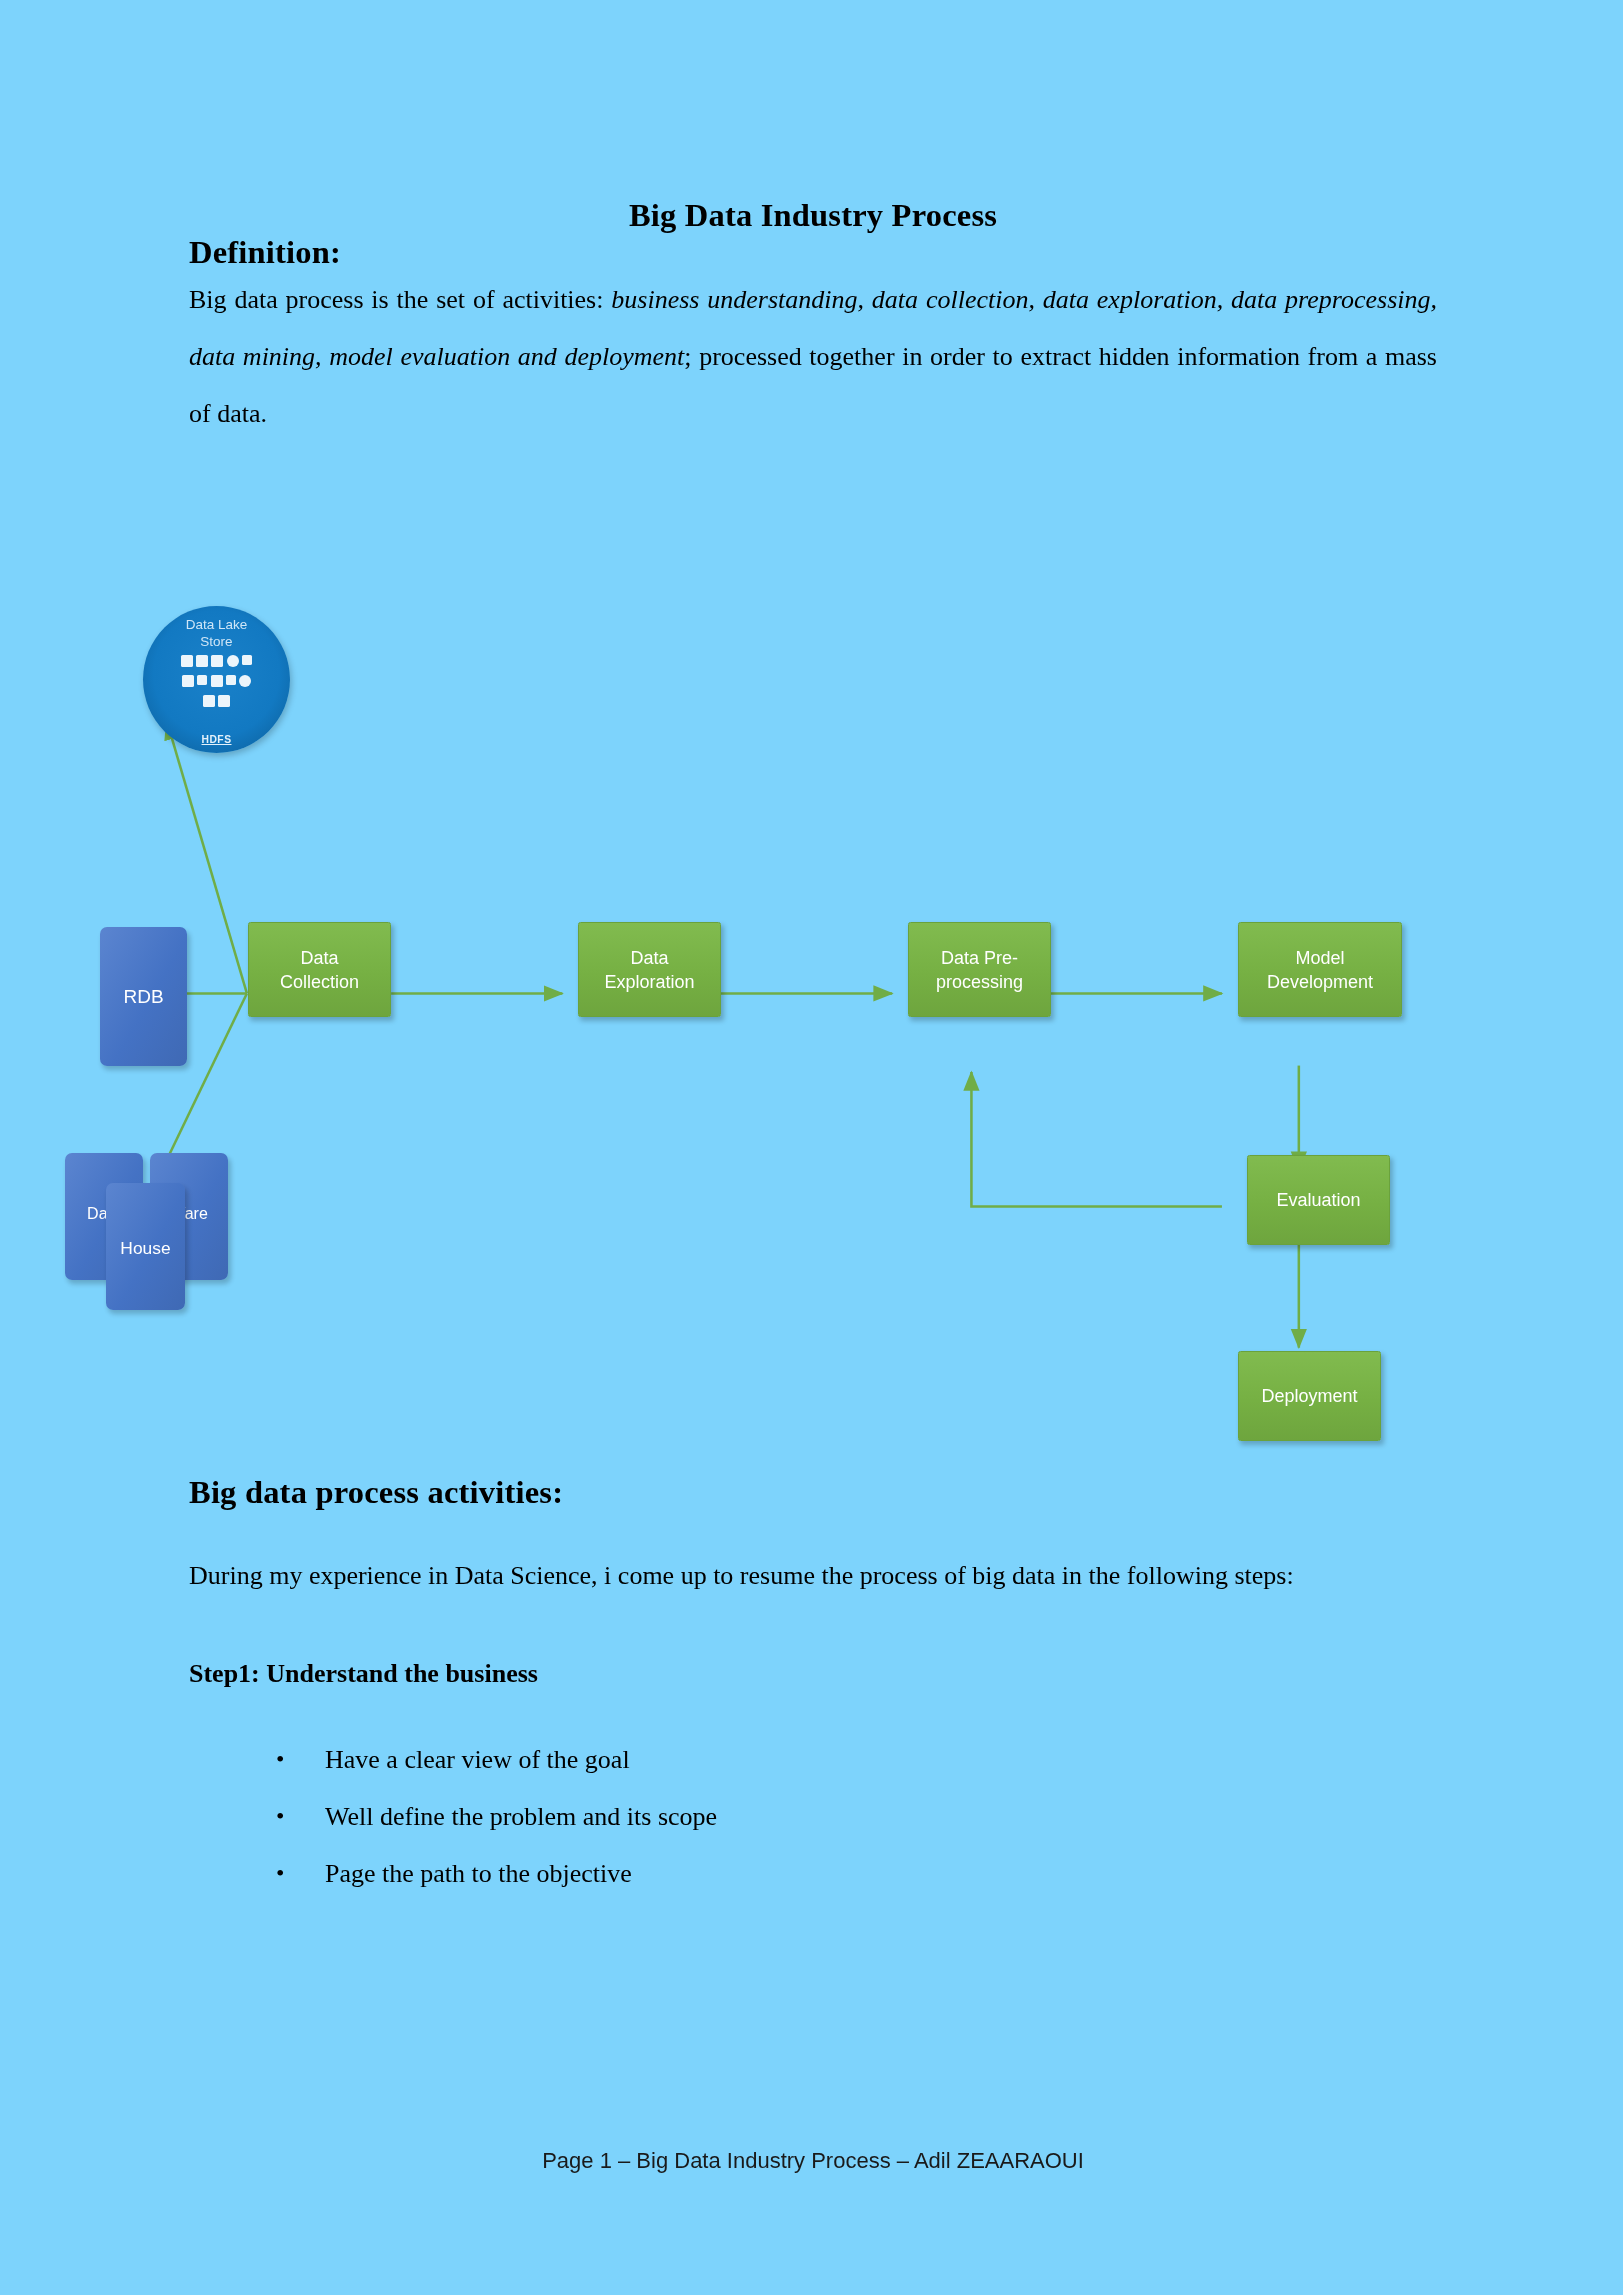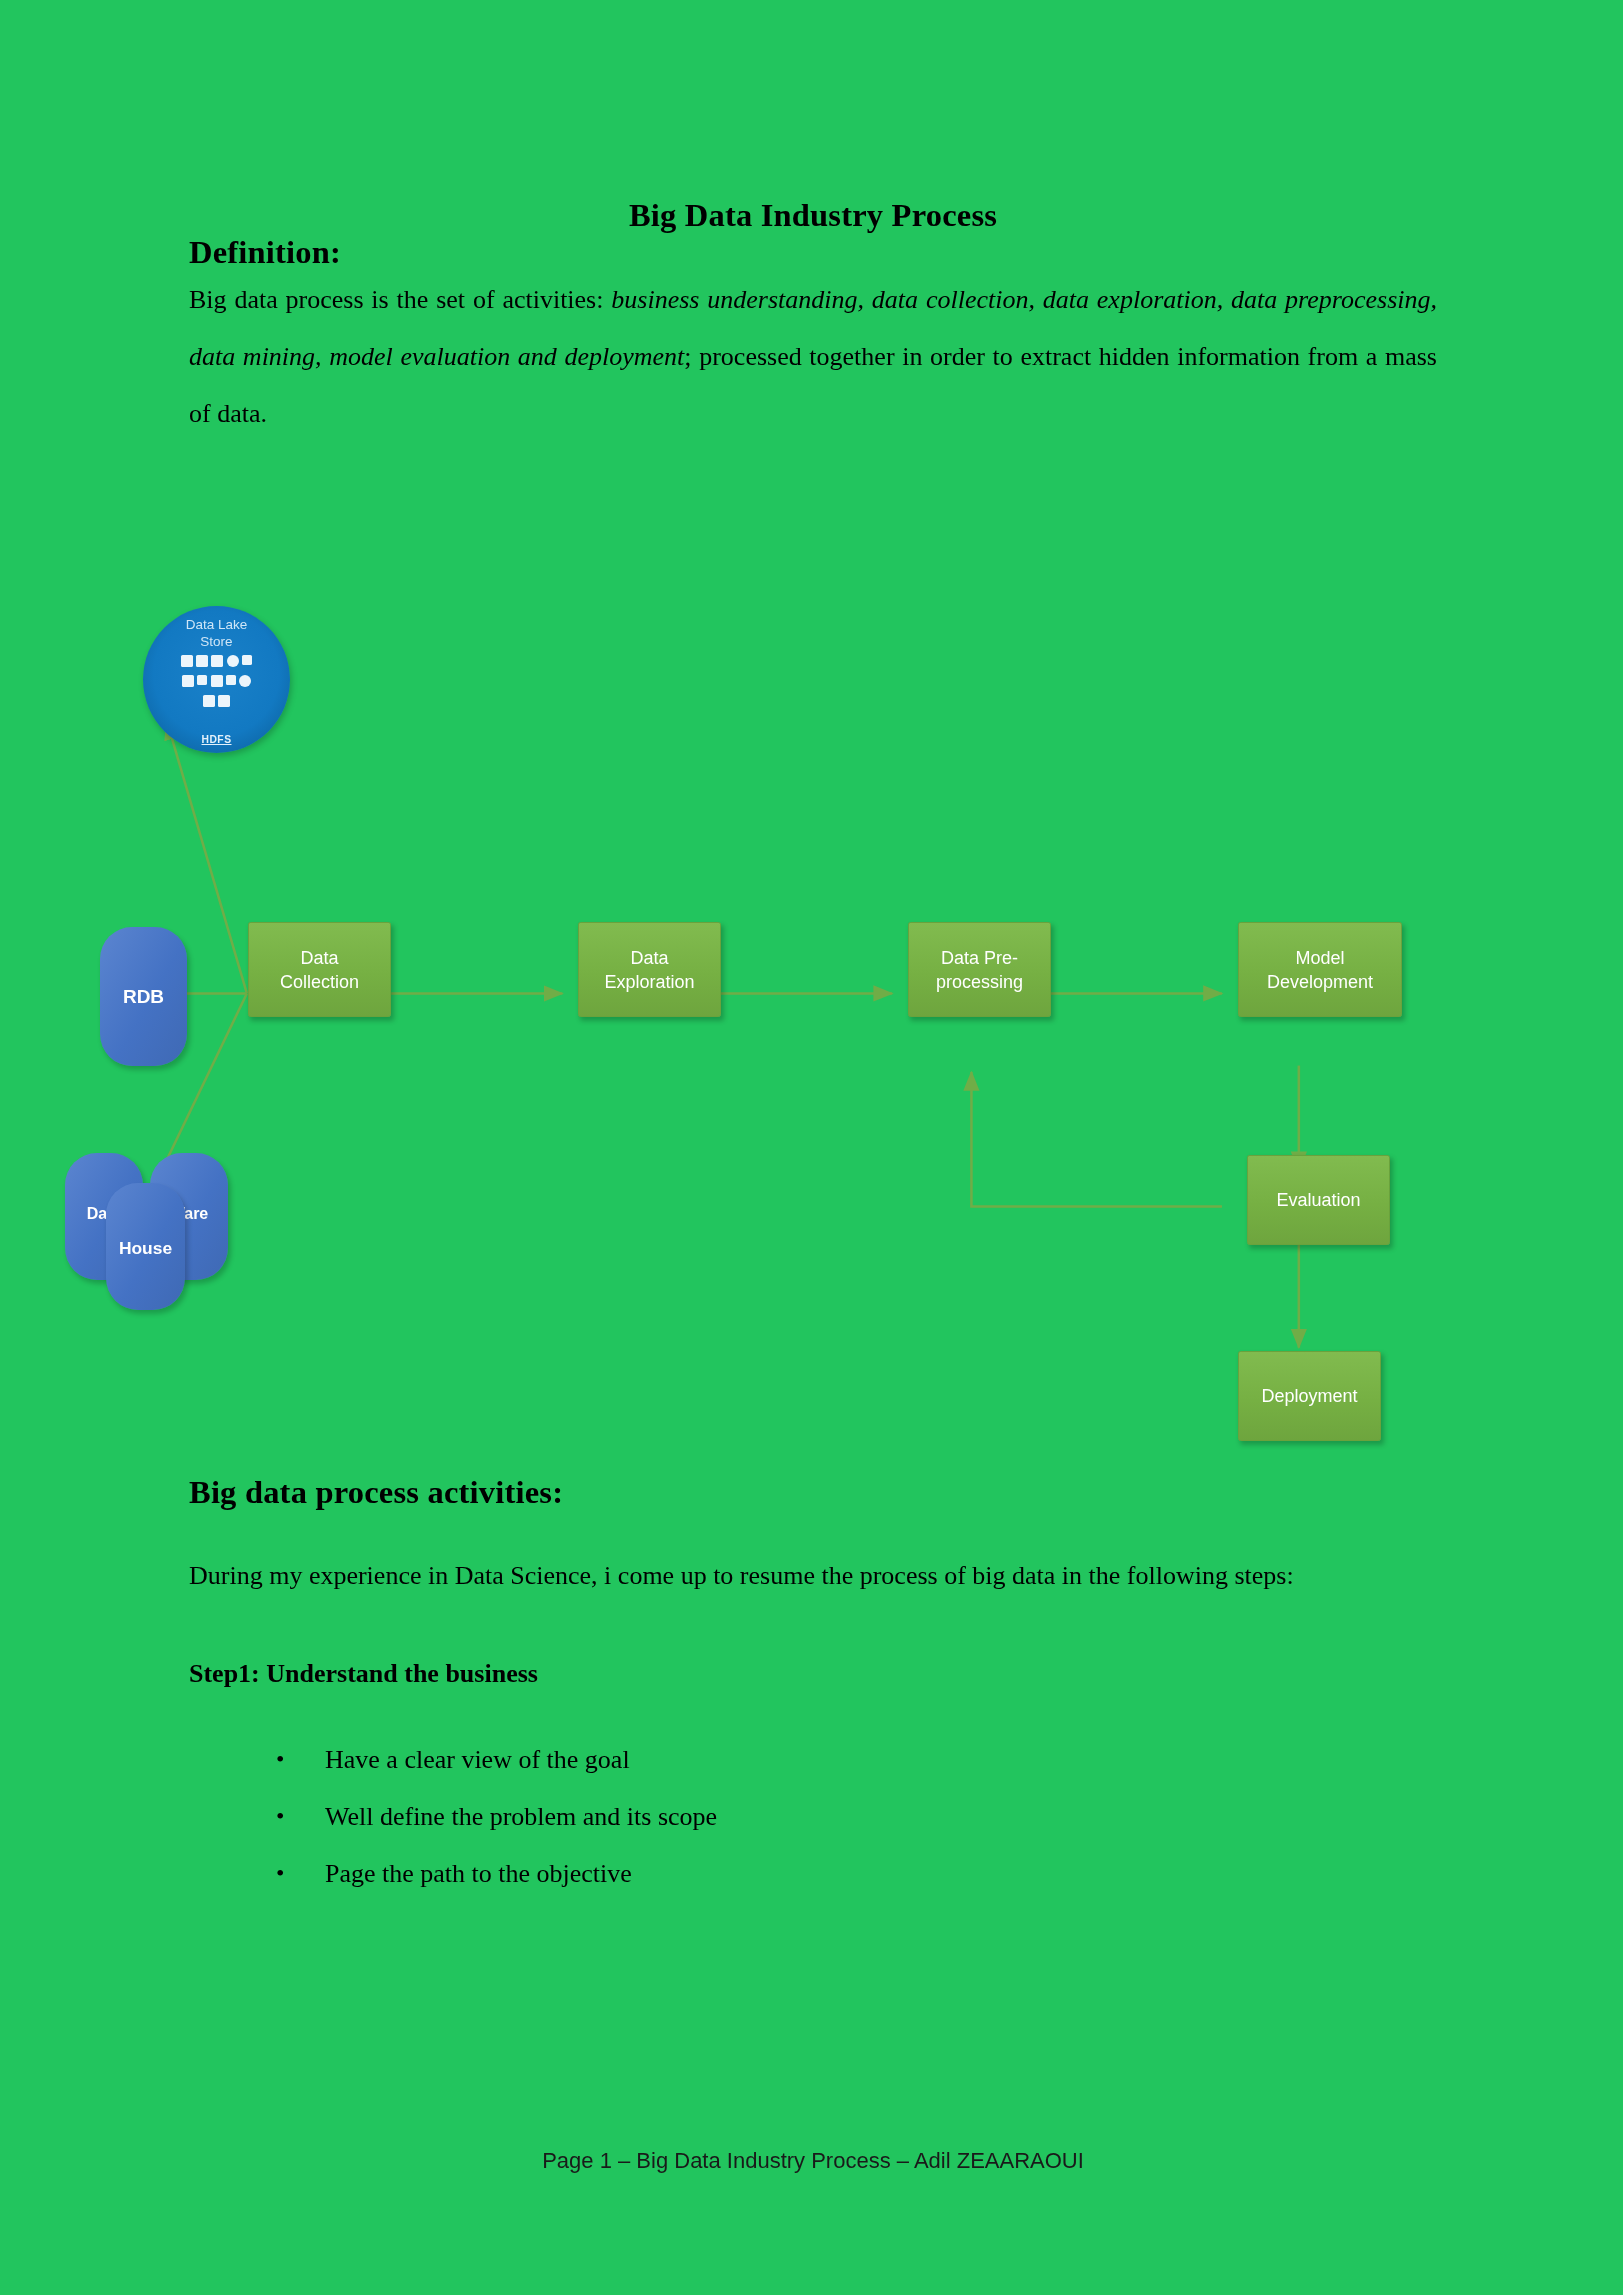--- a/index.html
+++ b/index.html
@@ -12,21 +12,21 @@
     height: 2295px;
     position: relative;
     font-family: "Liberation Serif", serif;
     color: #000000;
     overflow: hidden;
   }
 
   .page {
     position: absolute;
     inset: 0;
-    background: #22c55e;
+    background: #7dd3fc;
   }
 
   
   .content {
     position: absolute;
     left: 189px;
     top: 0;
     width: 1248px;
   }
 
@@ -91,30 +91,29 @@
     display: flex;
     align-items: center;
     justify-content: center;
     text-align: center;
     box-sizing: border-box;
   }
 
   .cylinder {
     position: absolute;
     background: linear-gradient(120deg, #5b85d0 0%, #4472c4 55%, #3f69b4 100%);
-    border-radius: 32px;
+    border-radius: 7px;
     box-shadow: 2.4px 4px 5.5px rgba(0,0,0,0.20);
     color: #ffffff;
     font-family: "Liberation Sans", sans-serif;
     display: flex;
     align-items: center;
     justify-content: center;
     text-align: center;
     box-sizing: border-box;
-    font-weight: bold;
   }
 
   .lake-circle {
     position: absolute;
     border-radius: 50%;
     background: radial-gradient(circle at 50% 46%, #1a81c9 0%, #1279c2 58%, #0f6cae 75%, #0b5e99 100%);
     box-shadow: 1.6px 3.2px 6.3px rgba(0,0,0,0.22);
     color: #ffffff;
     font-family: "Liberation Sans", sans-serif;
     overflow: hidden;

